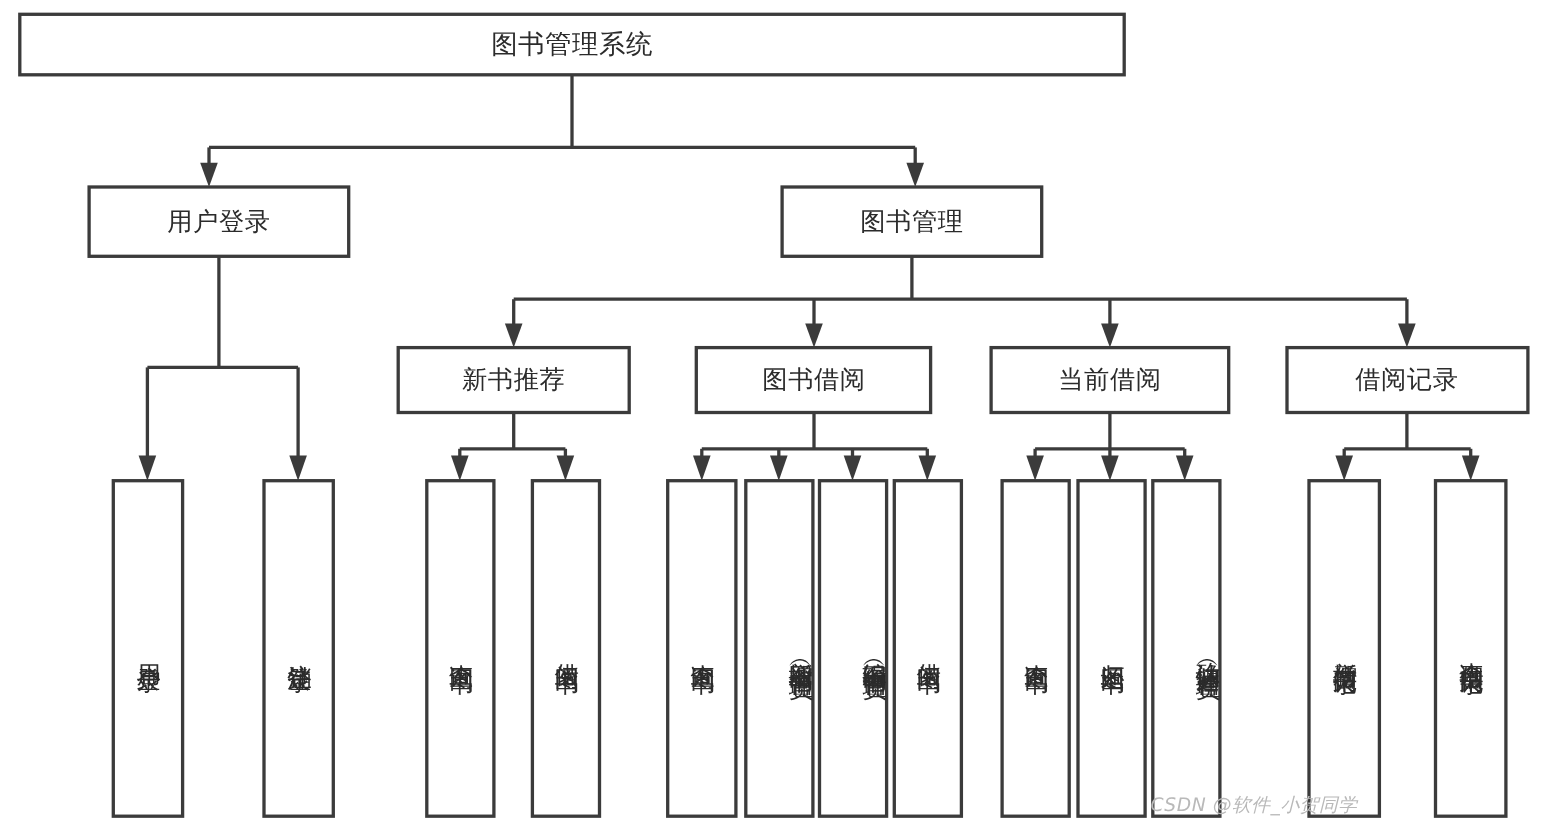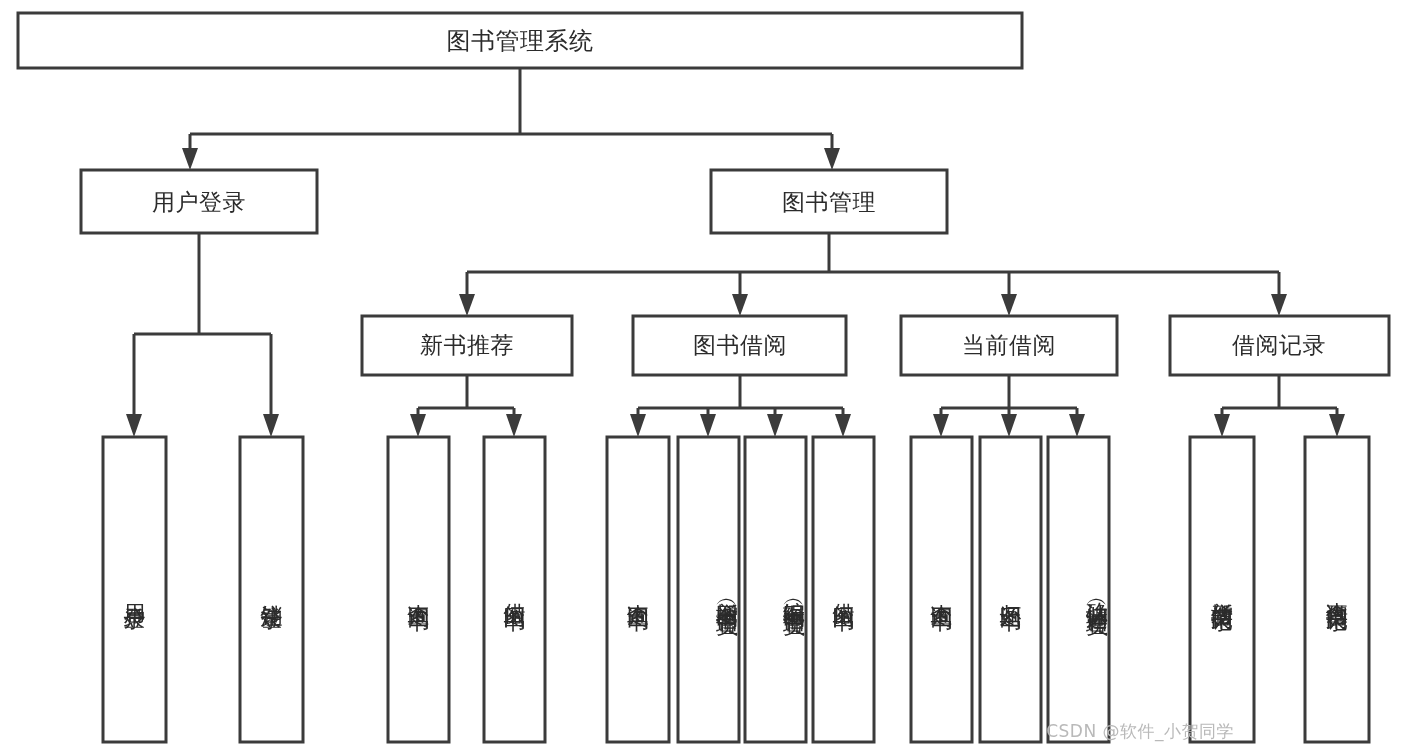--- a/index.html
+++ b/index.html
@@ -81,20 +81,21 @@
   }
   #watermark {
     position: absolute;
     right: 8px;
     bottom: 4px;
     font-family: "DejaVu Sans", "Liberation Sans", sans-serif;
     font-size: 17px;
     color: #b9b9b9;
     letter-spacing: 0.5px;
     white-space: nowrap;
+    font-style: italic;
   }
 </style>
 </head>
 <body>
 
 <div id="diagram-root">
 
   <svg id="tree-svg" viewBox="0 0 1405 747">
 
     <g>

